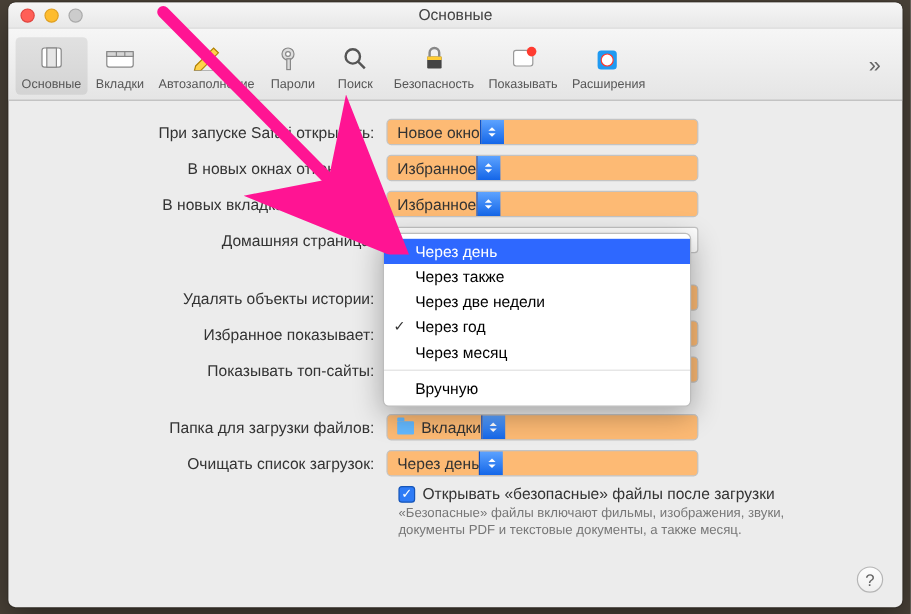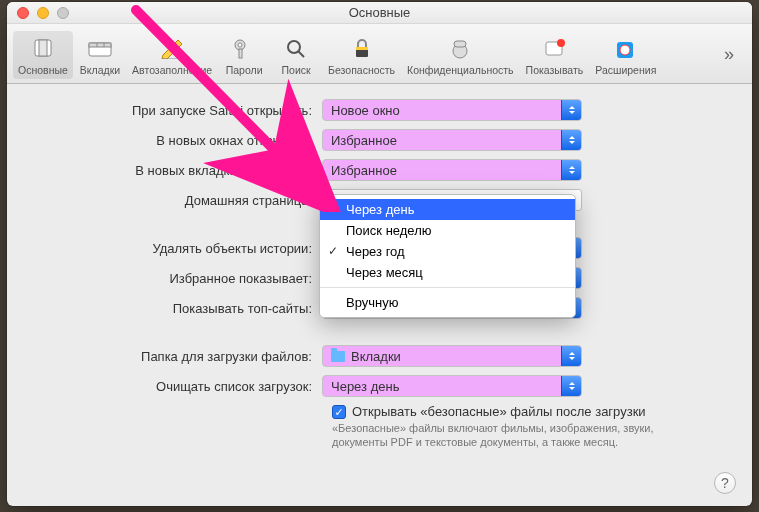--- a/index.html
+++ b/index.html
@@ -48,21 +48,21 @@
         min-width:50px;}
   .tbtn.active{background:rgba(0,0,0,0.08);}
   .tbtn .ic{width:32px;height:28px;display:flex;align-items:center;justify-content:center;margin-bottom:2px;}
   .more{margin-left:auto;font-size:18px;color:#666;padding:0 12px 14px 6px;}
   .content{padding:14px 20px 16px 20px;height:calc(100% - 82px);overflow:hidden;position:relative;font-size:13px;color:#333;}
   .row{display:flex;align-items:center;margin-bottom:6px;min-height:24px;}
   .lbl{flex:0 0 295px;text-align:right;padding-right:10px;}
   .ctrl{flex:0 0 260px;}
   .sel{
     width:100%;height:22px;border:1px solid #c3c3c3;border-radius:4px;
-    background:#f0abfc;display:flex;align-items:center;justify-content:space-between;
+    background:#fdba74;display:flex;align-items:center;justify-content:flex-start;
     padding:0 0 0 8px;font-size:13px;overflow:hidden;
   }
   .sel .chev{width:20px;height:100%;background:linear-gradient(#5da3ff,#1466e8);
     display:flex;align-items:center;justify-content:center;flex-direction:column;
     border-left:1px solid #0f52c7;}
   .sel .chev::before{content:"";border:3px solid transparent;border-bottom-color:#fff;margin-bottom:1px;}
   .sel .chev::after{content:"";border:3px solid transparent;border-top-color:#fff;margin-top:1px;}
   .txt{width:100%;height:22px;border:1px solid #c3c3c3;border-radius:3px;background:#fff;padding:0 7px;font-size:13px;}
   .spacer{height:18px;}
   .chk-row{display:flex;align-items:flex-start;margin-left:305px;margin-top:4px;}
@@ -152,29 +152,20 @@
     <div class="tbtn">
       <div class="ic">
         <svg width="28" height="22">
             <rect x="8" y="10" width="12" height="10" rx="1" fill="#444"></rect>
             <rect x="8" y="10" width="12" height="3" fill="#ffcc33"></rect>
             <path d="M10 10 v-3 a4 4 0 0 1 8 0 v3" fill="none" stroke="#888" stroke-width="2"></path>
           </svg>
       </div>
       <span>Безопасность</span>
     </div>
-    <div class="tbtn" style="min-width:110px">
-      <div class="ic">
-        <svg width="28" height="22">
-            <circle cx="14" cy="14" r="7" fill="#ddd" stroke="#888"></circle>
-            <rect x="8" y="4" width="12" height="6" rx="3" fill="#ddd" stroke="#888"></rect>
-          </svg>
-      </div>
-      <span>Конфиденциальность</span>
-    </div>
     <div class="tbtn">
       <div class="ic">
         <svg width="28" height="22">
             <rect x="6" y="5" width="16" height="13" rx="2" fill="#fff" stroke="#999"></rect>
             <circle cx="21" cy="6" r="4" fill="#ff3b30"></circle>
           </svg>
       </div>
       <span>Показывать</span>
     </div>
     <div class="tbtn">
@@ -279,21 +270,22 @@
       <div class="chk"></div>
       <div>Открывать «безопасные» файлы после загрузки</div>
     </div>
     <div class="desc">«Безопасные» файлы включают фильмы, изображения, звуки, документы PDF и текстовые документы, а также месяц.</div>
 
     <div class="help">?</div>
   </div>
 
   <div class="menu">
     <div class="mi sel-item">Через день</div>
-    <div class="mi">Поиск неделю</div>
+    <div class="mi">Через также</div>
+    <div class="mi">Через две недели</div>
     <div class="mi chk-item">Через год</div>
     <div class="mi">Через месяц</div>
     <div class="mi-sep"></div>
     <div class="mi">Вручную</div>
   </div>
 </div>
 
 <svg class="arrow" width="220" height="210">
   <defs>
     <marker id="ah" markerWidth="16" markerHeight="16" refX="10" refY="6" orient="auto">

